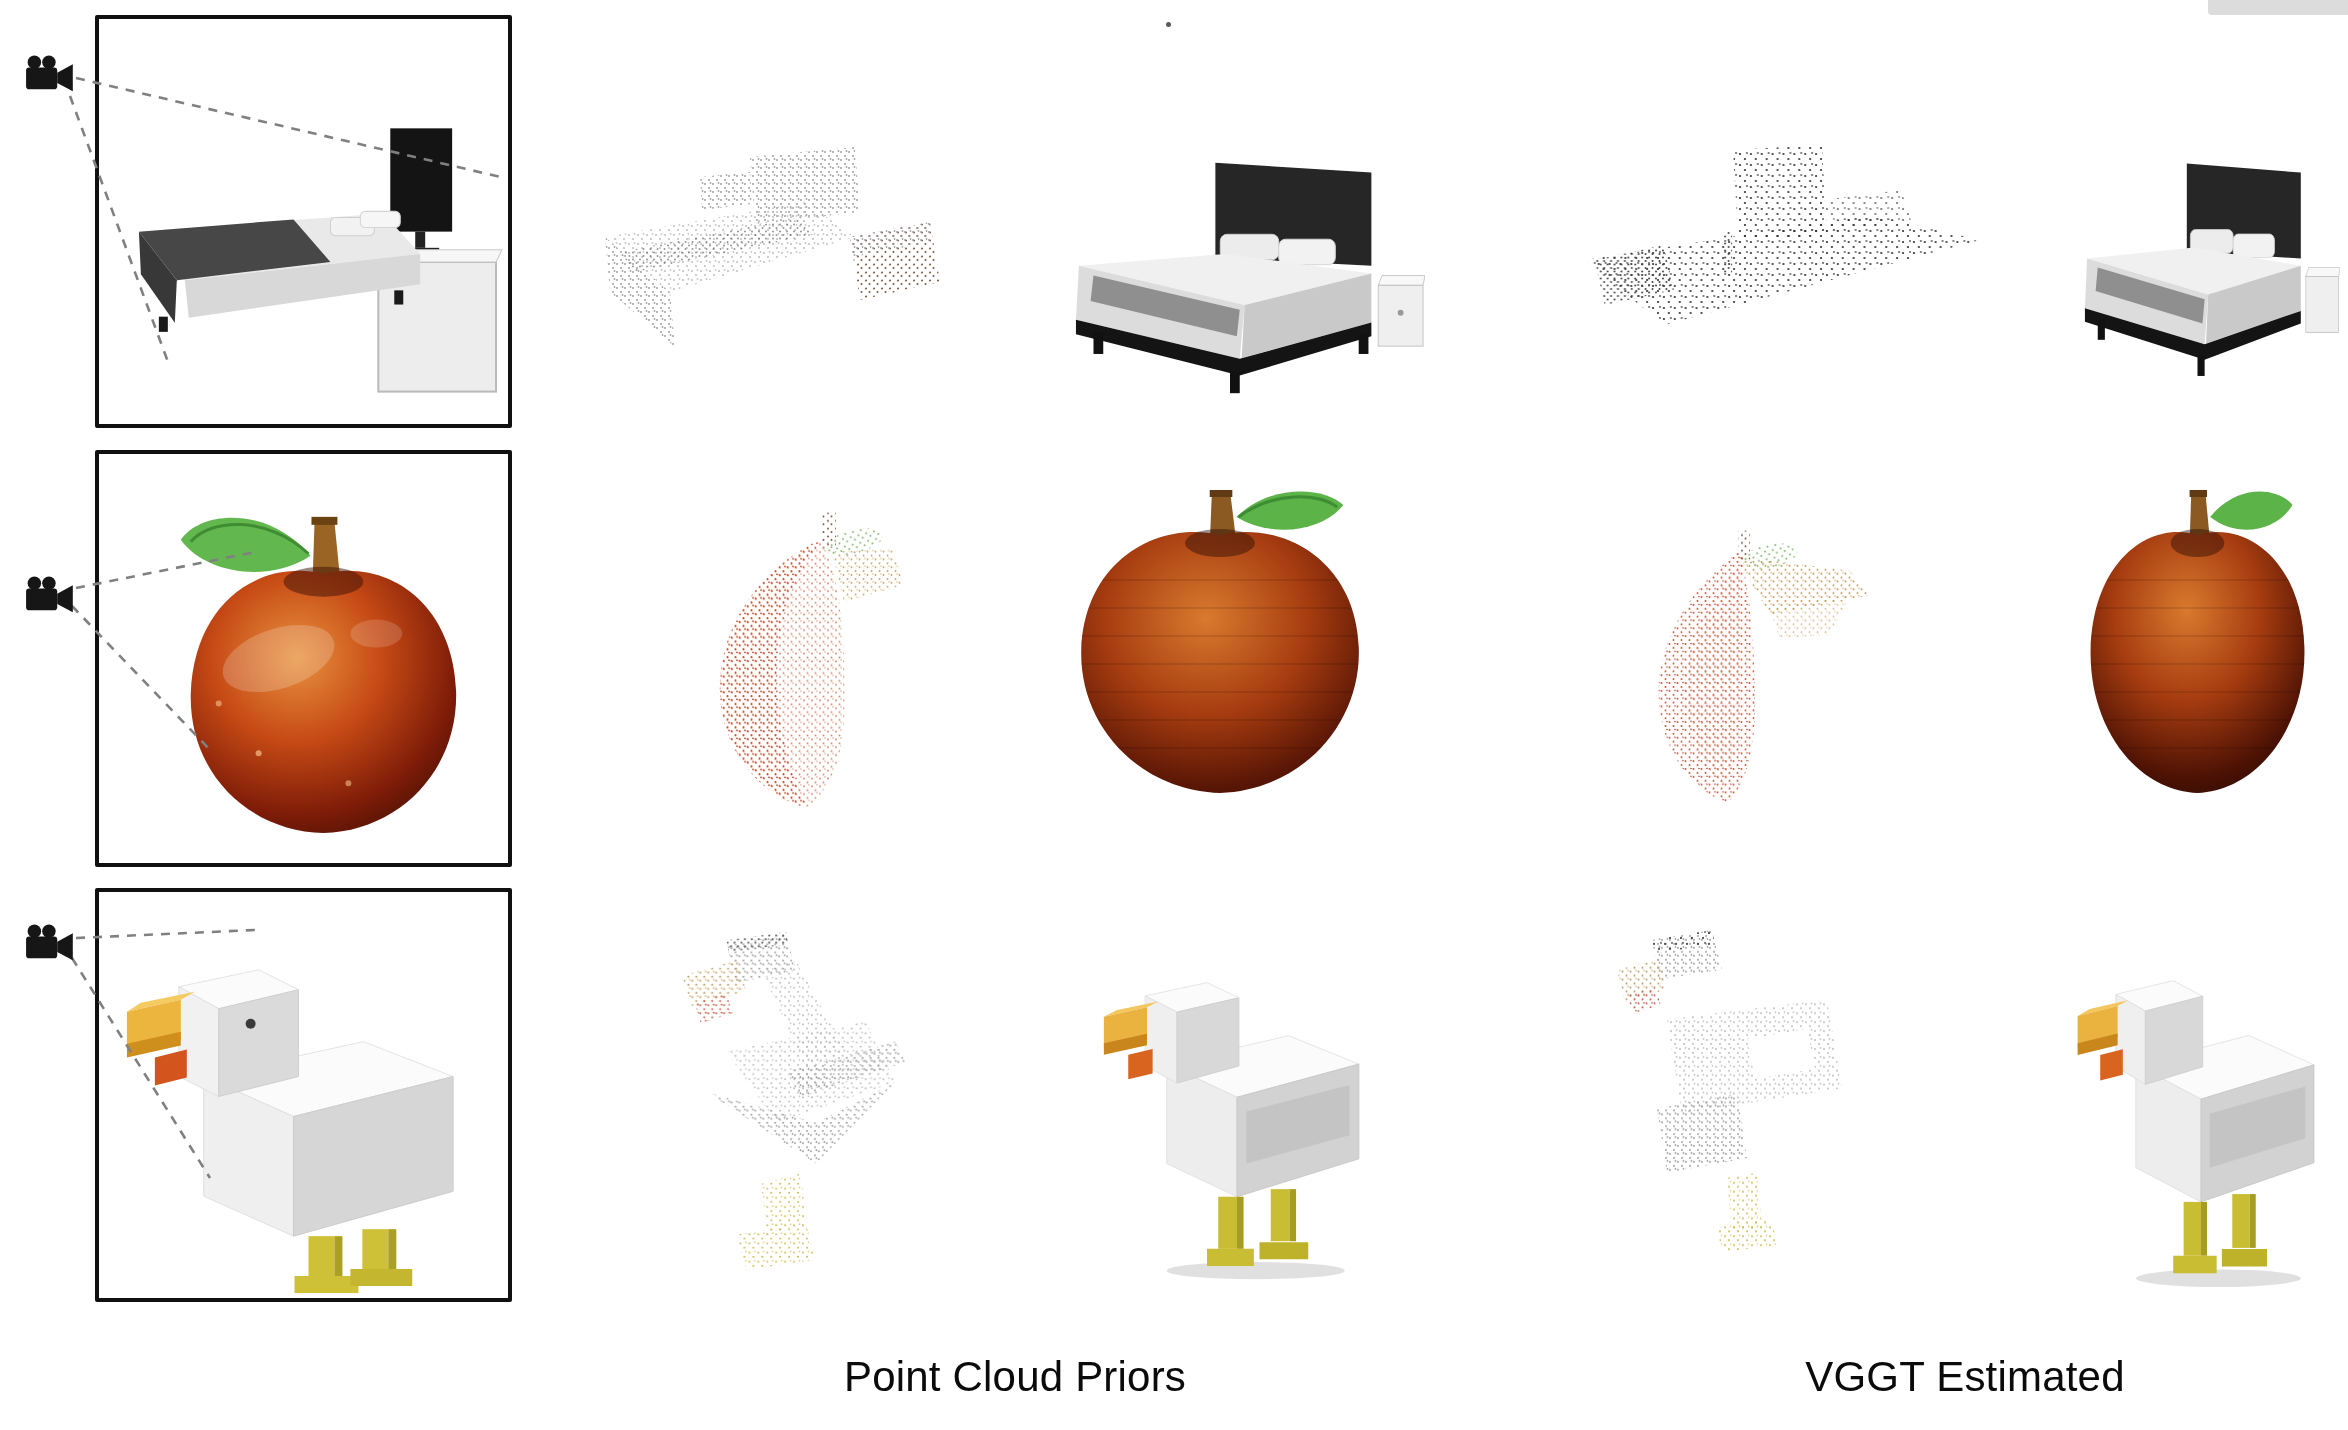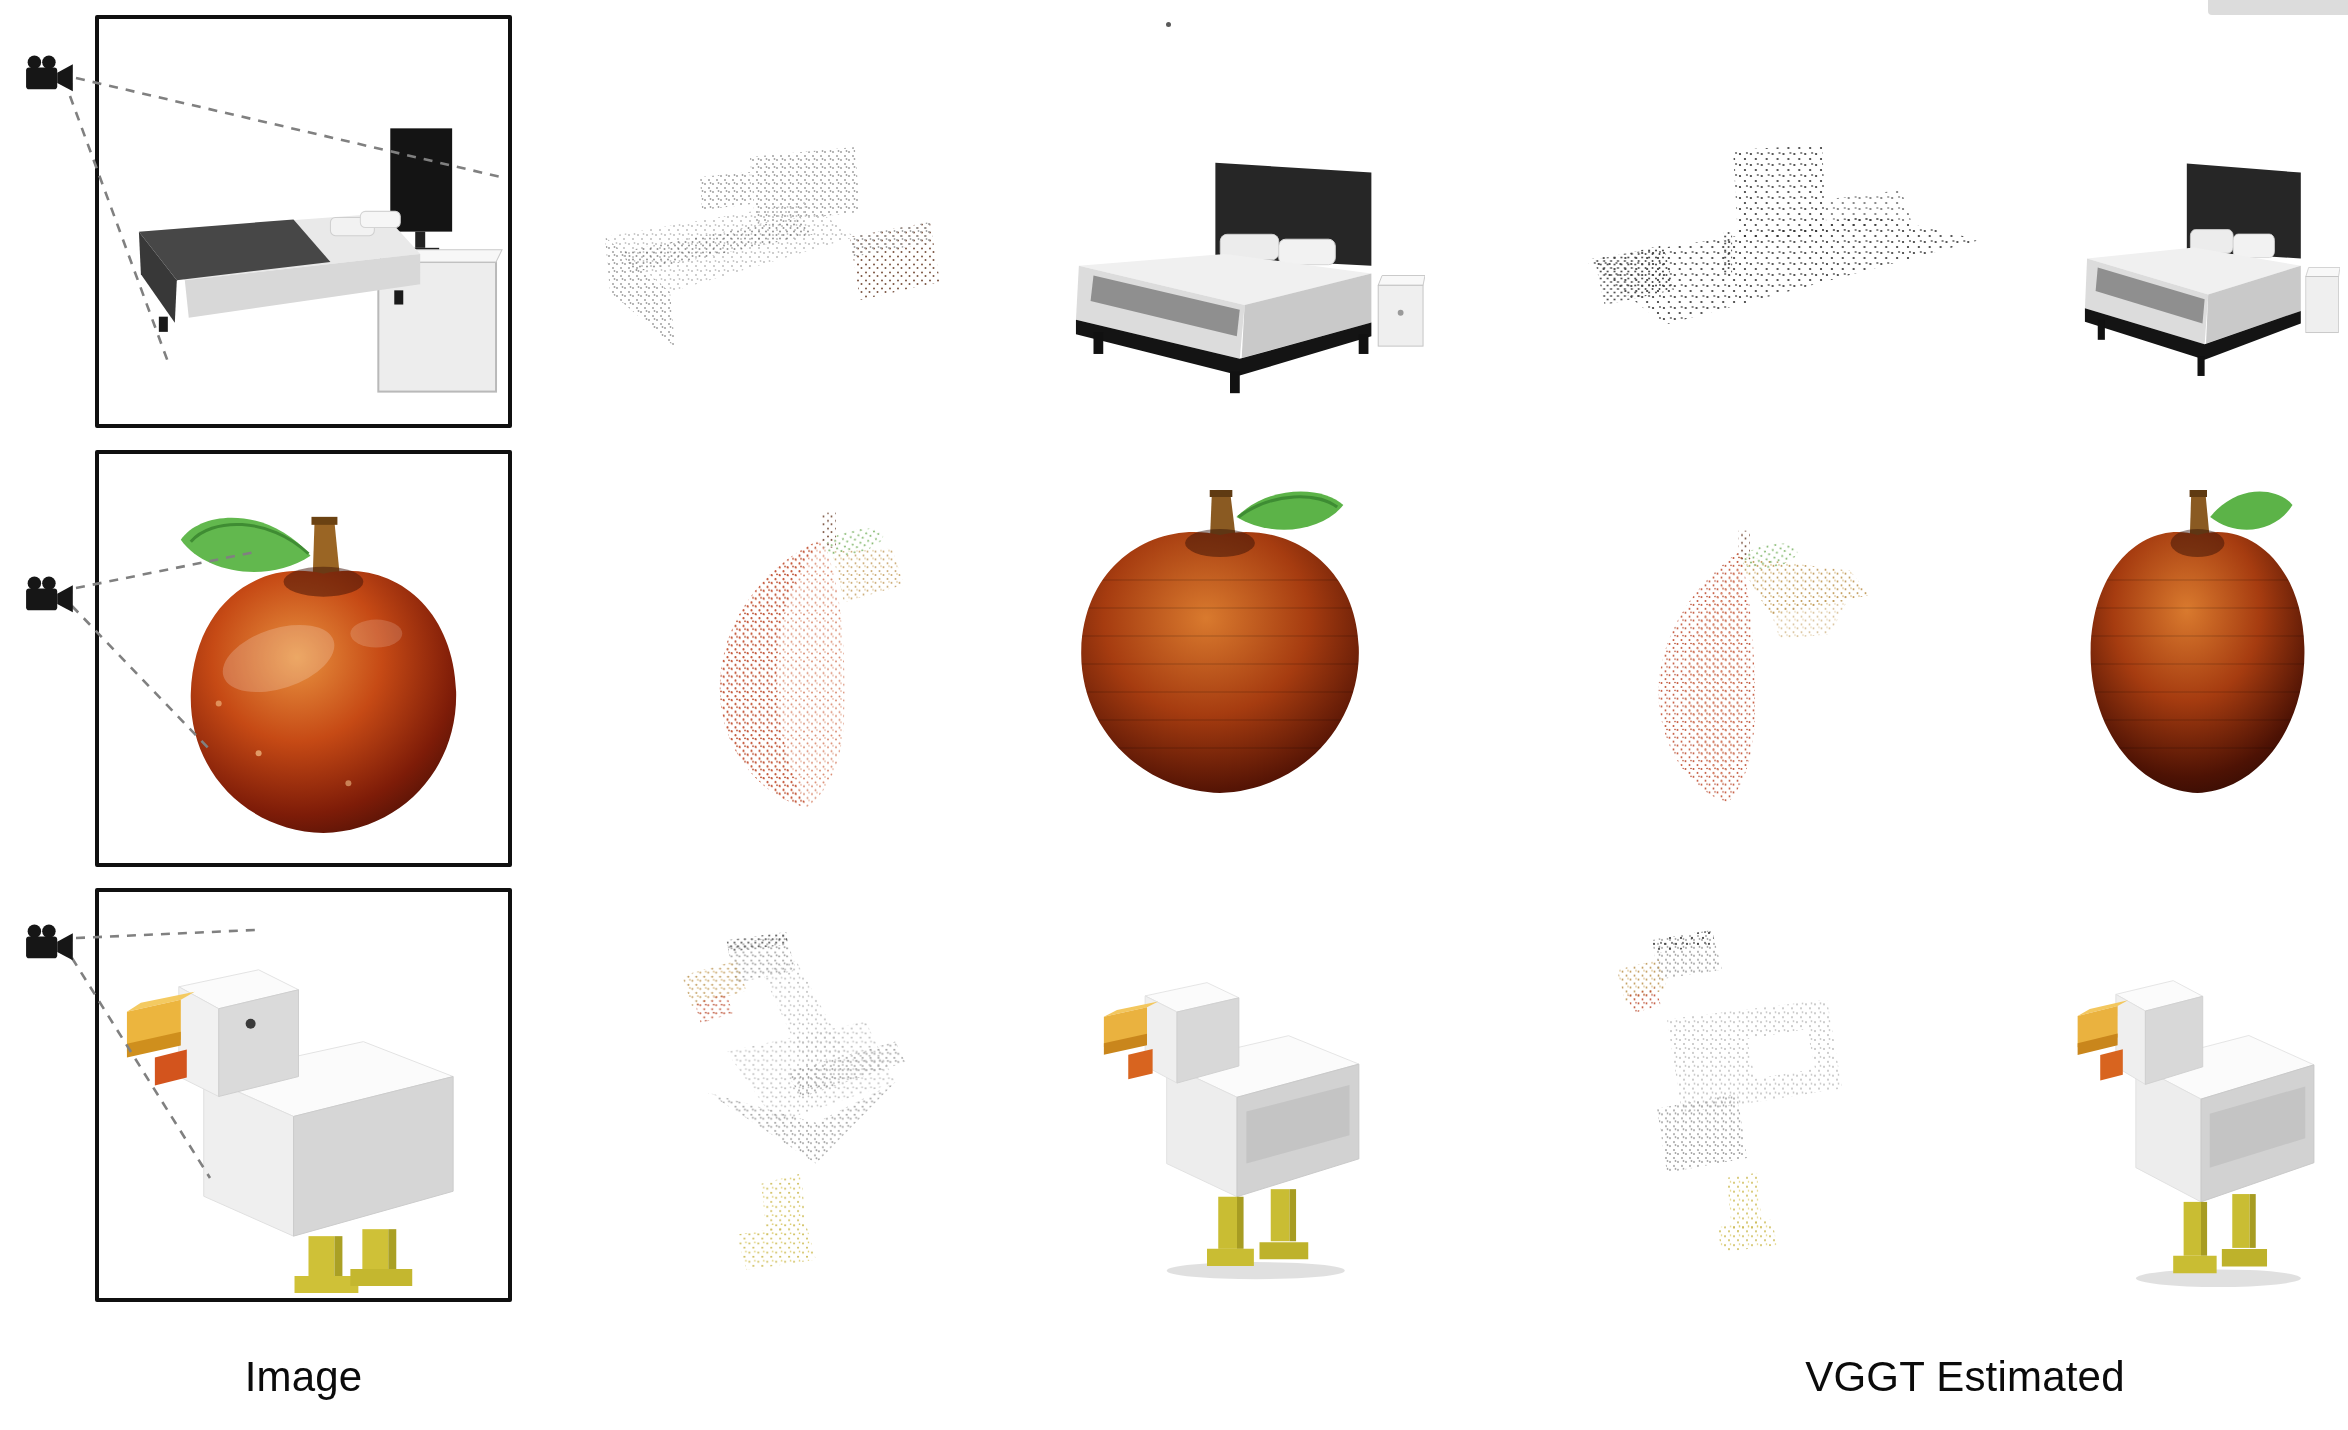--- a/index.html
+++ b/index.html
@@ -392,19 +392,19 @@
       <polygon points="44,140 70,134 70,160 44,166" fill="#d8641f"></polygon>
       <rect x="140" y="290" width="20" height="55" fill="#c9bd33"></rect>
       <rect x="160" y="290" width="7" height="55" fill="#a79c22"></rect>
       <rect x="196" y="282" width="20" height="55" fill="#c9bd33"></rect>
       <rect x="216" y="282" width="7" height="55" fill="#a79c22"></rect>
       <polygon points="128,345 178,345 178,363 128,363" fill="#c9bd33"></polygon>
       <polygon points="184,338 236,338 236,356 184,356" fill="#beb22b"></polygon>
     </svg>
   </div>
 
-  <div class="figlabel" style="left:95px;top:1352px;width:417px;">Image</div>
+  <div class="figlabel" style="left:600px;top:1352px;width:830px;">Point Cloud Priors</div>
   <div class="figlabel" style="left:1570px;top:1352px;width:790px;">VGGT Estimated</div>
 
   <div class="artifact" style="left:1166px;top:22px;"></div>
   <div class="sliver"></div>
 
 </div>
 
 </body></html>

